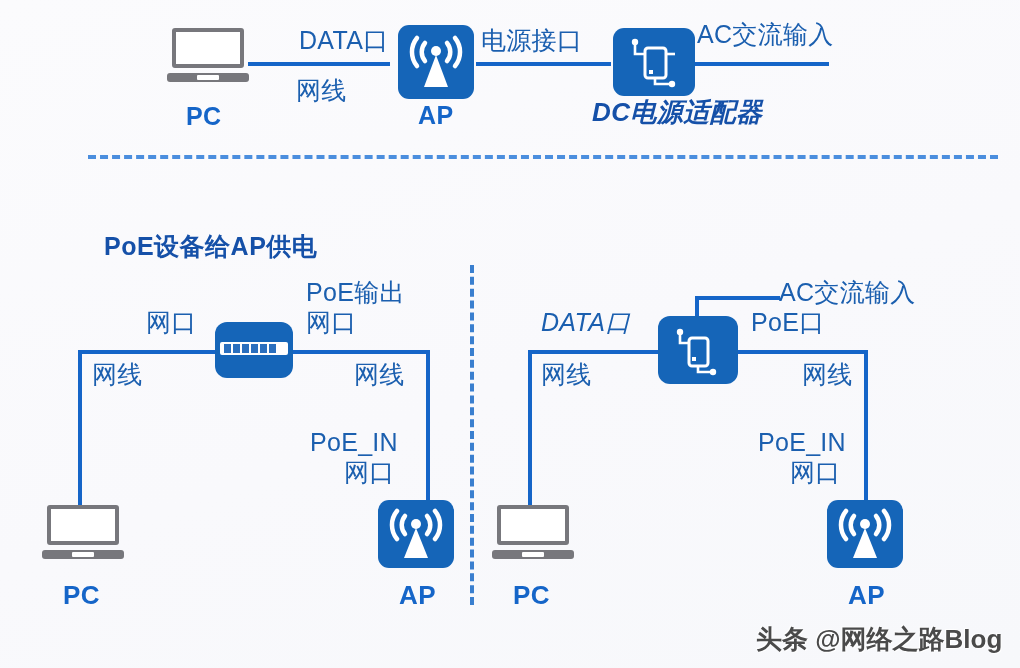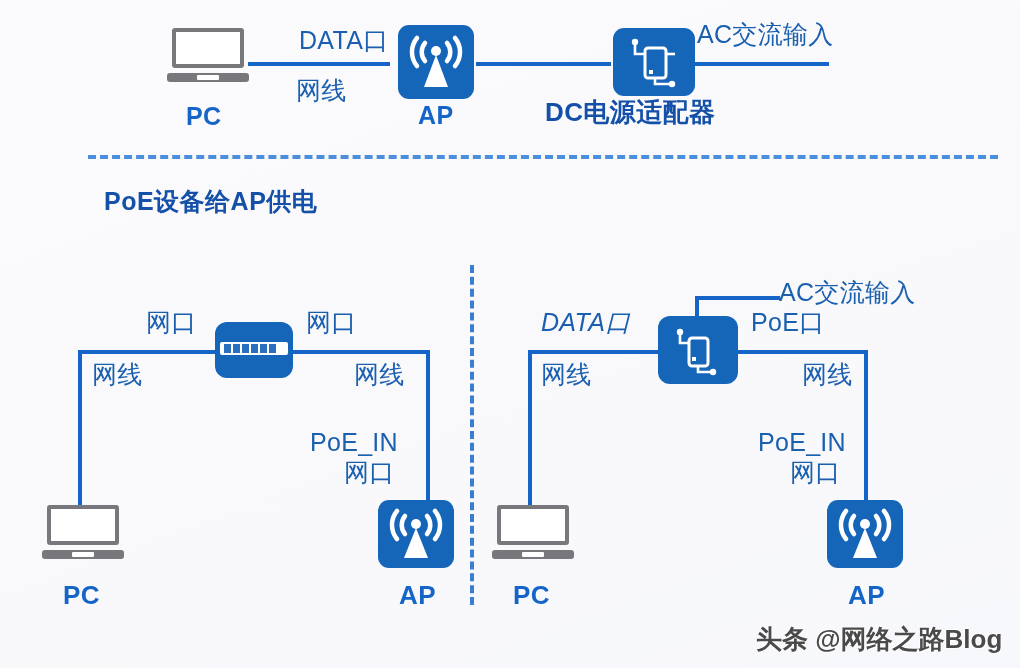--- a/index.html
+++ b/index.html
@@ -125,20 +125,21 @@
     white-space: nowrap;
     letter-spacing: 0.4px;
   }
   .section-title {
     position: absolute;
     color: #1550a8;
     font-size: 25px;
     font-weight: 700;
     white-space: nowrap;
     letter-spacing: 0.5px;
+    margin-top: 45px;
   }
 
   
   .dash-h {
     position: absolute;
     height: 0;
     border-top: 4px dashed #4b8ede;
   }
   .dash-v {
     position: absolute;
@@ -192,24 +193,25 @@
     <svg viewBox="0 0 82 68" style="position:absolute;inset:0;">
       <rect x="32" y="20" width="21" height="30" rx="3" stroke="#ffffff" stroke-width="3" fill="none"></rect>
       <path d="M32,26 L22,26 L22,16" stroke="#ffffff" stroke-width="2.6" fill="none"></path>
       <circle cx="22" cy="14" r="3.2" fill="#ffffff"></circle>
       <path d="M53,26 L62,26" stroke="#ffffff" stroke-width="2.6" fill="none"></path>
       <path d="M42,50 L42,56 L57,56" stroke="#ffffff" stroke-width="2.6" fill="none"></path>
       <circle cx="59" cy="56" r="3.2" fill="#ffffff"></circle>
       <rect x="36" y="42" width="4" height="4" fill="#ffffff"></rect>
     </svg>
   </div>
-  <div class="heading" style="left:545px; top:95px;">DC电源适配器</div>
+  <div class="heading" style="left:592px; top:95px;font-style:italic;">DC电源适配器</div>
 
   <div class="lbl" style="left:299px; top:26px;">DATA口</div>
   <div class="lbl" style="left:296px; top:76px;">网线</div>
+  <div class="lbl" style="left:481px; top:26px;">电源接口</div>
   <div class="lbl" style="left:697px; top:20px;">AC交流输入</div>
 
   <div class="dash-h" style="left:88px; top:155px; width:910px;"></div>
 
   <div class="section-title" style="left:104px; top:185px;">PoE设备给AP供电</div>
 
   <div class="dash-v" style="left:470px; top:265px; height:340px;"></div>
 
 
   <div class="wire-h" style="left:78px; top:350px; width:137px;"></div>
@@ -222,20 +224,21 @@
       <div class="sw-port"></div>
       <div class="sw-port"></div>
       <div class="sw-port"></div>
       <div class="sw-port"></div>
       <div class="sw-port"></div>
       <div class="sw-port"></div>
     </div>
   </div>
 
   <div class="lbl" style="left:146px; top:308px;">网口</div>
+  <div class="lbl" style="left:306px; top:278px;">PoE输出</div>
   <div class="lbl" style="left:306px; top:308px;">网口</div>
   <div class="lbl" style="left:92px; top:360px;">网线</div>
   <div class="lbl" style="left:354px; top:360px;">网线</div>
   <div class="lbl" style="left:310px; top:428px;">PoE_IN</div>
   <div class="lbl" style="left:344px; top:458px;">网口</div>
 
   <div class="laptop" style="left:42px; top:505px; width:82px; height:54px;">
     <div class="lid"></div>
     <div class="base">
       <div class="pad"></div>

